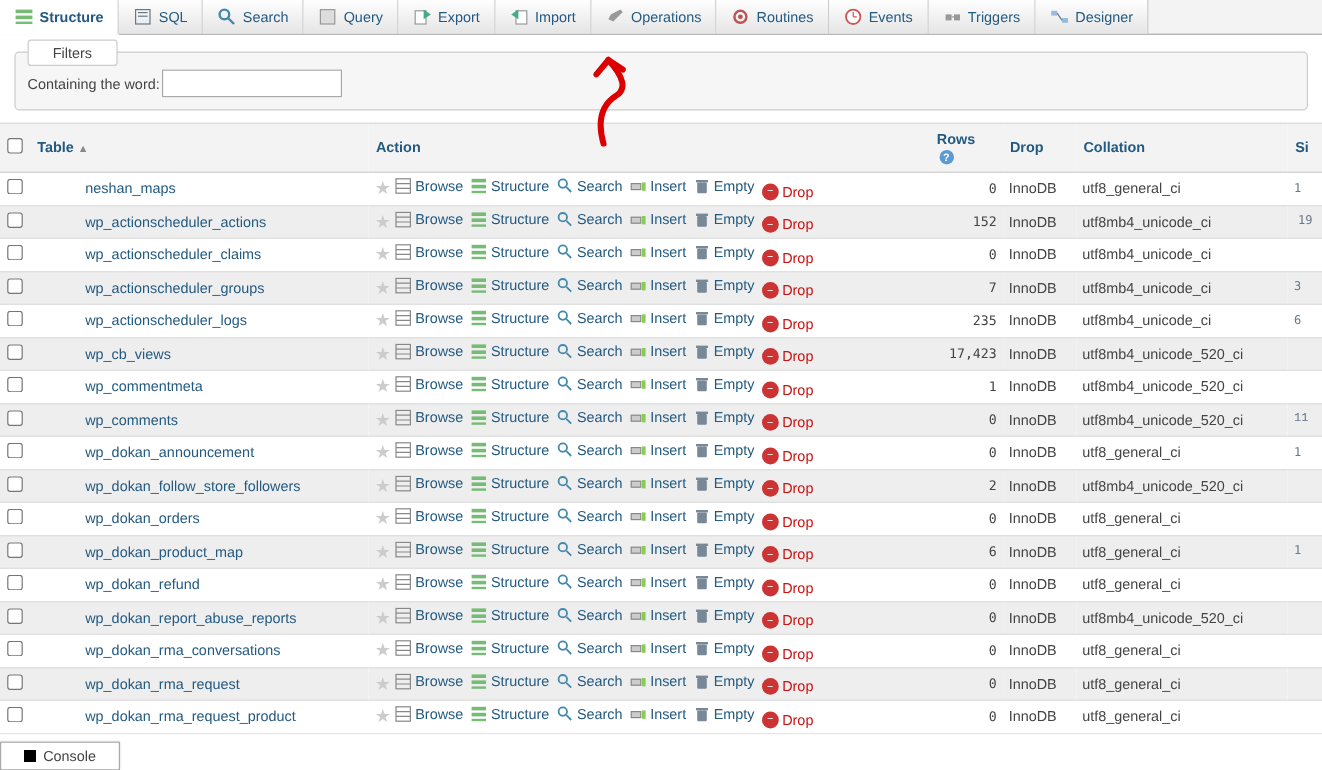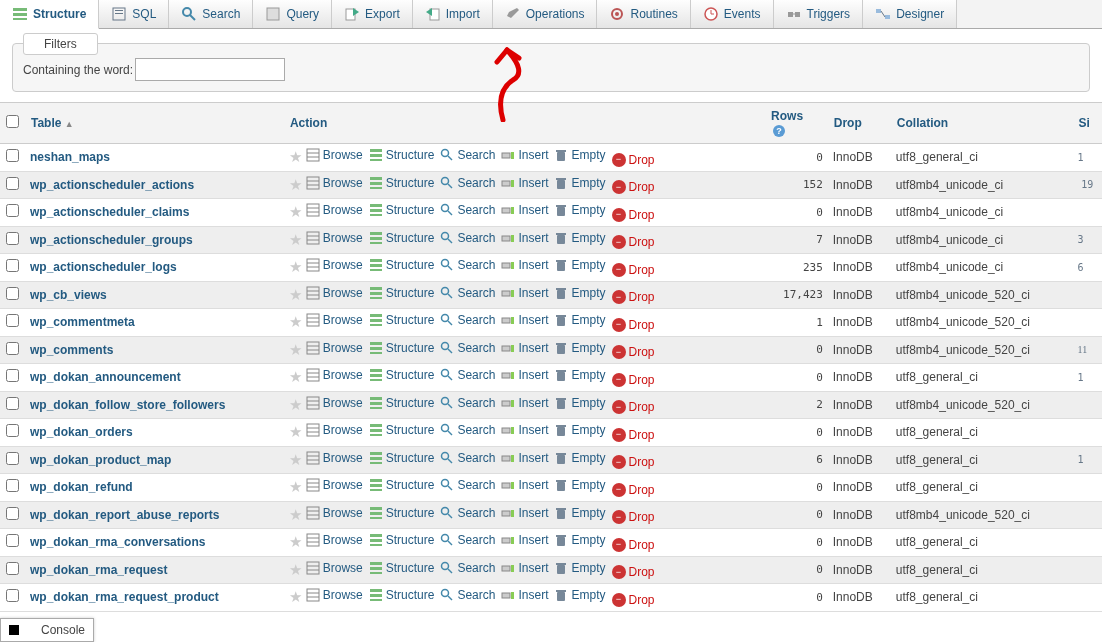--- a/index.html
+++ b/index.html
@@ -18,30 +18,30 @@
 .filters-row { display: flex; align-items: center; gap: 2px; }
 .filters-row input { border: 1px solid #aaa; padding: 3px 4px; width: 150px; }
 
 
 table { border-collapse: collapse; width: 100%; }
 thead th { text-align: left; font-weight: bold; color: #235a81; padding: 6px 6px; border-bottom: 1px solid #ccc; border-top: 1px solid #ccc; background: #f3f3f3; }
 tbody tr.odd { background: #fff; }
 tbody tr.even { background: #eee; }
 tbody td { padding: 4px 5px; border-bottom: 1px solid #ddd; vertical-align: middle; white-space: nowrap; }
 .chk { width: 20px; text-align:center; }
-.name a { font-weight: bold; }
+.name a { font-weight: normal; margin-left: 41px; }
 .star { color: #ccc; cursor:pointer; font-size: 15px; }
 .actions a { display: inline-flex; align-items:center; gap:3px; margin-right: 6px; }
 .act-drop { color: #c11; }
 .rows { text-align: right; font-family: monospace; font-size: 11px; }
 .overflow { overflow-x: hidden; }
 .last-col { color:#235a81; font-weight:bold; }
 
 
-.console { position: fixed; bottom: 0; left: 0; border: 1px solid #aaa; background: #fff; padding: 4px 8px; display:flex; align-items:center; gap:22px; font-size: 12px; box-shadow: 0 0 3px rgba(0,0,0,.2); }
+.console { position: fixed; bottom: 0; left: 0; border: 1px solid #aaa; background: #fff; padding: 4px 19px; display:flex; align-items:center; gap:6px; font-size: 12px; box-shadow: 0 0 3px rgba(0,0,0,.2); }
 .console .sq { width:10px; height:10px; background:#000; }
 
 
 .arrow { position: absolute; top: 32px; left: 485px; pointer-events: none; }
 
 
 .ico svg { width: 100%; height: 100%; }
 .mini { width:14px; height:14px; display:inline-block; vertical-align:middle; }
 .mini.green { color:#4a8; }
 .mini.blue { color:#235a81; }
@@ -380,21 +380,21 @@
                 </svg></span> Search</a><a class="act-insert"><span class="mini"><svg viewBox="0 0 14 14">
                   <rect x="1" y="5" width="8" height="5" fill="#ccc" stroke="#888"></rect>
                   <rect x="10" y="4" width="3" height="7" fill="#8c5"></rect>
                 </svg></span> Insert</a><a class="act-empty"><span class="mini trash"><svg viewBox="0 0 14 14">
                   <rect x="3" y="4" width="8" height="9" fill="#789" rx="1"></rect>
                   <rect x="2" y="2" width="10" height="2" fill="#789"></rect>
                 </svg></span> Empty</a><a class="act-drop"><span class="circle-red">−</span> Drop</a></td>
           <td class="rows">0</td>
           <td>InnoDB</td>
           <td>utf8mb4_unicode_520_ci</td>
-          <td style="font-family:Liberation Serif, serif;font-size:10px;color:#678;margin-top:32px;">11</td>
+          <td style="font-family:Liberation Mono, monospace;font-size:10px;color:#678;margin-top:32px;">11</td>
         </tr>
         <tr class="odd">
           <td class="chk"><input type="checkbox" style=""></td>
           <td class="name"><a>wp_dokan_announcement</a></td>
           <td class="actions"><span class="star">★</span> <a class="act-browse"><span class="mini gray"><svg viewBox="0 0 14 14">
                   <rect x="1" y="1" width="12" height="12" fill="none" stroke="#888"></rect>
                   <line x1="1" y1="5" x2="13" y2="5" stroke="#888"></line>
                   <line x1="1" y1="9" x2="13" y2="9" stroke="#888"></line>
                 </svg></span> Browse</a><a class="act-struct"><span class="mini green"><svg viewBox="0 0 14 14">
                   <rect x="1" y="1" width="12" height="3" fill="#7b7"></rect>

